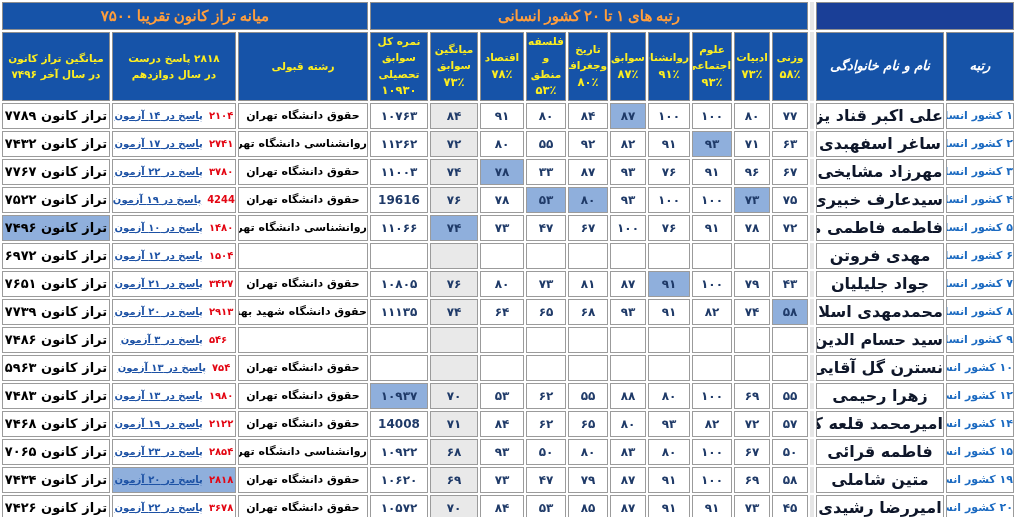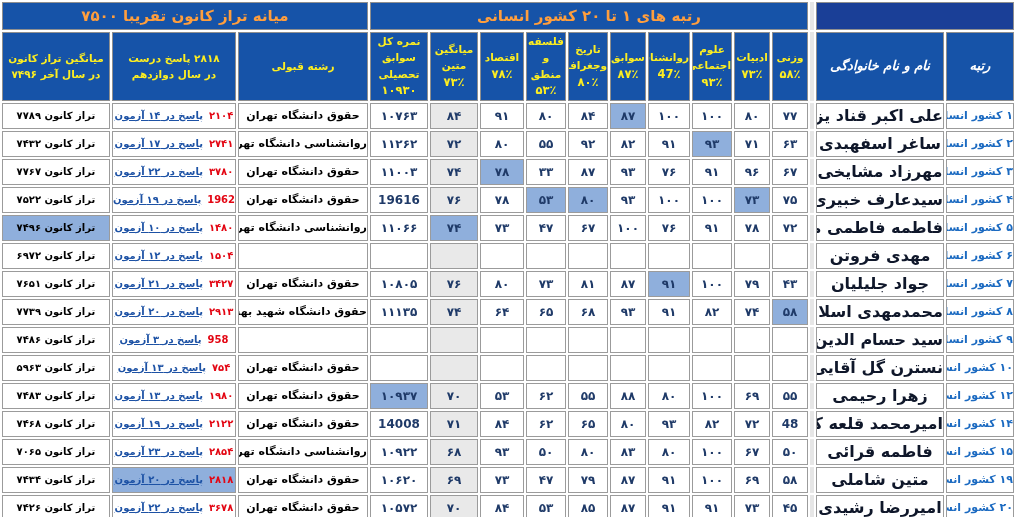--- a/index.html
+++ b/index.html
@@ -1,37 +1,37 @@
 <!DOCTYPE html>
 <html lang="fa" dir="rtl"><head>
 <meta charset="utf-8">
 <style>
   html,body{margin:0;padding:0;width:1016px;height:517px;overflow:hidden;background:#ffffff;
     font-family:"DejaVu Sans",sans-serif;}
   table{border-collapse:separate;border-spacing:2px;width:1016px;table-layout:fixed;direction:rtl;}
   th,td{box-sizing:border-box;padding:0;overflow:hidden;white-space:nowrap;text-align:center;vertical-align:middle;}
   
-  .topbar{background:#1653a8;color:#ff9e3d;font-size:15px;font-weight:bold;height:28px;border:1px solid #8f8f8f;}
+  .topbar{background:#1653a8;color:#ff9e3d;font-size:15px;font-weight:bold;height:28px;border:1px solid #8f8f8f;font-family:Liberation Serif, serif;}
   .topbar.right-bar{background:#1a3f97;}
   
   .colhead{background:#1653a8;color:#fdee21;font-weight:bold;font-size:10.5px;height:60px;border:1px solid #8f8f8f;line-height:1.55;}
   .colhead .hlabel{display:block;white-space:pre-line;}
   .colhead .pct{display:block;direction:ltr;font-size:11.5px;}
   .colhead .pct:empty{display:none;}
   .whitehead{color:#ffffff;font-size:13px;font-style:italic;}
   
   .gap,.gap-head{background:#e6e6e6;border:none;}
   
   td{height:26px;border:1px solid #9b9b9b;font-weight:bold;line-height:24px;}
   td.rank{color:#1b6ac1;font-size:11px;}
   td.name{color:#0f172a;font-size:16px;}
   td.num{color:#1f3a68;font-size:12px;}
   td.weighted{background:#e9e9e9;}
   td.major{color:#000000;font-size:11px;}
-  td.kanoon{color:#000000;font-size:10px;}
+  td.kanoon{color:#000000;font-size:13px;}
   td.answers{font-size:0;}
   .ans-wrap{display:flex;justify-content:center;align-items:center;gap:6px;height:100%;}
   .ans-num{color:#e30613;font-size:10px;}
   .ans-txt{color:#1d52a5;font-size:10px;text-decoration:underline;}
   td.hl{background:#8fafdc;}
 </style>
 </head>
 <body>
 
 <table>
@@ -76,21 +76,21 @@
           <span class="hlabel">ادبیات</span>
           <span class="pct" dir="ltr">۷۳٪</span>
         </th>
       <th class="colhead">
           <span class="hlabel">علوم
 اجتماعی</span>
           <span class="pct" dir="ltr">۹۳٪</span>
         </th>
       <th class="colhead">
           <span class="hlabel">روانشناسی</span>
-          <span class="pct" dir="ltr">47٪</span>
+          <span class="pct" dir="ltr">۹۱٪</span>
         </th>
       <th class="colhead">
           <span class="hlabel">سوابق</span>
           <span class="pct" dir="ltr">۸۷٪</span>
         </th>
       <th class="colhead">
           <span class="hlabel">تاریخ
 وجغرافیا</span>
           <span class="pct" dir="ltr">۸۰٪</span>
         </th>
@@ -98,21 +98,21 @@
           <span class="hlabel">فلسفه و
 منطق</span>
           <span class="pct" dir="ltr">۵۳٪</span>
         </th>
       <th class="colhead">
           <span class="hlabel">اقتصاد</span>
           <span class="pct" dir="ltr">۷۸٪</span>
         </th>
       <th class="colhead">
           <span class="hlabel">میانگین
-متین</span>
+سوابق</span>
           <span class="pct" dir="ltr">۷۳٪</span>
         </th>
       <th class="colhead">
           <span class="hlabel">نمره کل سوابق
 تحصیلی</span>
           <span class="pct" dir="ltr">۱۰۹۳۰</span>
         </th>
       <th class="colhead">
           <span class="hlabel">رشته قبولی</span>
         </th>
@@ -206,21 +206,21 @@
     <td class="num">۱۰۰</td>
     <td class="num">۹۳</td>
     <td class="num hl">۸۰</td>
     <td class="num hl">۵۳</td>
     <td class="num">۷۸</td>
     <td class="num weighted">۷۶</td>
     <td class="num">19616</td>
     <td class="major">حقوق دانشگاه تهران</td>
     <td class="answers">
       <span class="ans-wrap">
-            <span class="ans-num">1962</span>
+            <span class="ans-num">4244</span>
             <span class="ans-txt">پاسخ در ۱۹ آزمون</span>
           </span>
     </td>
     <td class="kanoon">تراز کانون ۷۵۲۲</td>
   </tr>
       <tr>
     <td class="rank">۵ کشور انسانی</td>
     <td class="name">فاطمه فاطمی مفرد</td>
     <td class="gap"></td>
     <td class="num">۷۲</td>
@@ -321,21 +321,21 @@
     <td class="num"></td>
     <td class="num"></td>
     <td class="num"></td>
     <td class="num"></td>
     <td class="num"></td>
     <td class="num weighted"></td>
     <td class="num"></td>
     <td class="major"></td>
     <td class="answers">
       <span class="ans-wrap">
-            <span class="ans-num">958</span>
+            <span class="ans-num">۵۴۶</span>
             <span class="ans-txt">پاسخ در ۳ آزمون</span>
           </span>
     </td>
     <td class="kanoon">تراز کانون ۷۴۸۶</td>
   </tr>
       <tr>
     <td class="rank">۱۰ کشور انسانی</td>
     <td class="name">نسترن گل آقایی</td>
     <td class="gap"></td>
     <td class="num"></td>
@@ -377,21 +377,21 @@
             <span class="ans-num">۱۹۸۰</span>
             <span class="ans-txt">پاسخ در ۱۳ آزمون</span>
           </span>
     </td>
     <td class="kanoon">تراز کانون ۷۴۸۳</td>
   </tr>
       <tr>
     <td class="rank">۱۴ کشور انسانی</td>
     <td class="name">امیرمحمد قلعه کاهی</td>
     <td class="gap"></td>
-    <td class="num">48</td>
+    <td class="num">۵۷</td>
     <td class="num">۷۲</td>
     <td class="num">۸۲</td>
     <td class="num">۹۳</td>
     <td class="num">۸۰</td>
     <td class="num">۶۵</td>
     <td class="num">۶۲</td>
     <td class="num">۸۴</td>
     <td class="num weighted">۷۱</td>
     <td class="num">14008</td>
     <td class="major">حقوق دانشگاه تهران</td>

